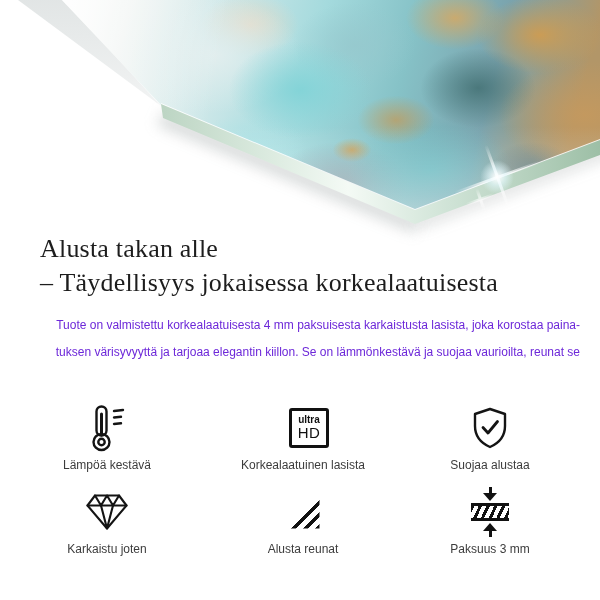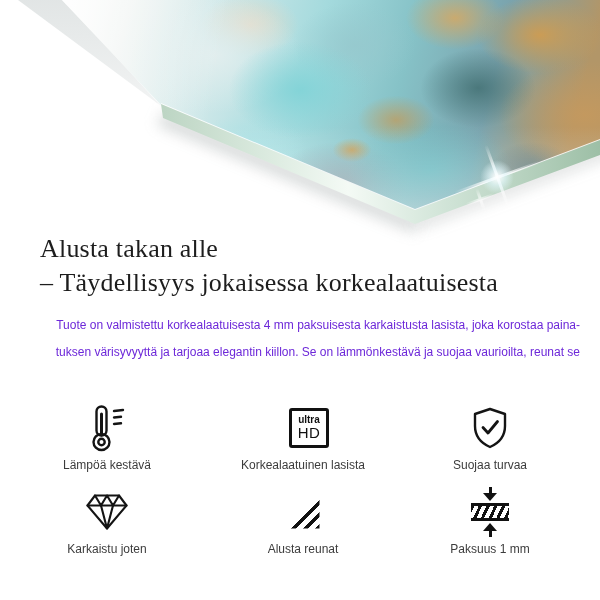--- a/index.html
+++ b/index.html
@@ -165,21 +165,21 @@
     <div class="feature-label">Korkealaatuinen lasista</div>
   </div>
 
   <div class="feature">
     <div class="icon-slot">
       <svg width="36" height="42" viewBox="0 0 36 42" class="stroke-icon">
         <path d="M18 2 L33 7 V19 C33 30 26 36.5 18 40 C10 36.5 3 30 3 19 V7 Z"></path>
         <polyline points="11,20.5 16,26 25.5,14.5" stroke-width="2.8"></polyline>
       </svg>
     </div>
-    <div class="feature-label">Suojaa turvaa</div>
+    <div class="feature-label">Suojaa alustaa</div>
   </div>
 
   <div class="feature">
     <div class="icon-slot">
       <svg width="44" height="38" viewBox="0 0 44 38" class="stroke-icon" style="stroke-width:2.1;">
         <path d="M10 2.5 H34 L41.5 12.5 L22 35.5 L2.5 12.5 Z"></path>
         <path d="M2.5 12.5 H41.5"></path>
         <path d="M10 2.5 L16 12.5 L22 2.5 L28 12.5 L34 2.5"></path>
         <path d="M16 12.5 L22 35.5 L28 12.5"></path>
       </svg>
@@ -197,16 +197,16 @@
   <div class="feature">
     <div class="icon-slot">
       <div class="thk">
         <div class="thk-stem"></div>
         <div class="thk-head-down"></div>
         <div class="thk-bar"></div>
         <div class="thk-head-up"></div>
         <div class="thk-stem"></div>
       </div>
     </div>
-    <div class="feature-label">Paksuus 1 mm</div>
+    <div class="feature-label">Paksuus 3 mm</div>
   </div>
 
 </div>
 
 </body></html>

